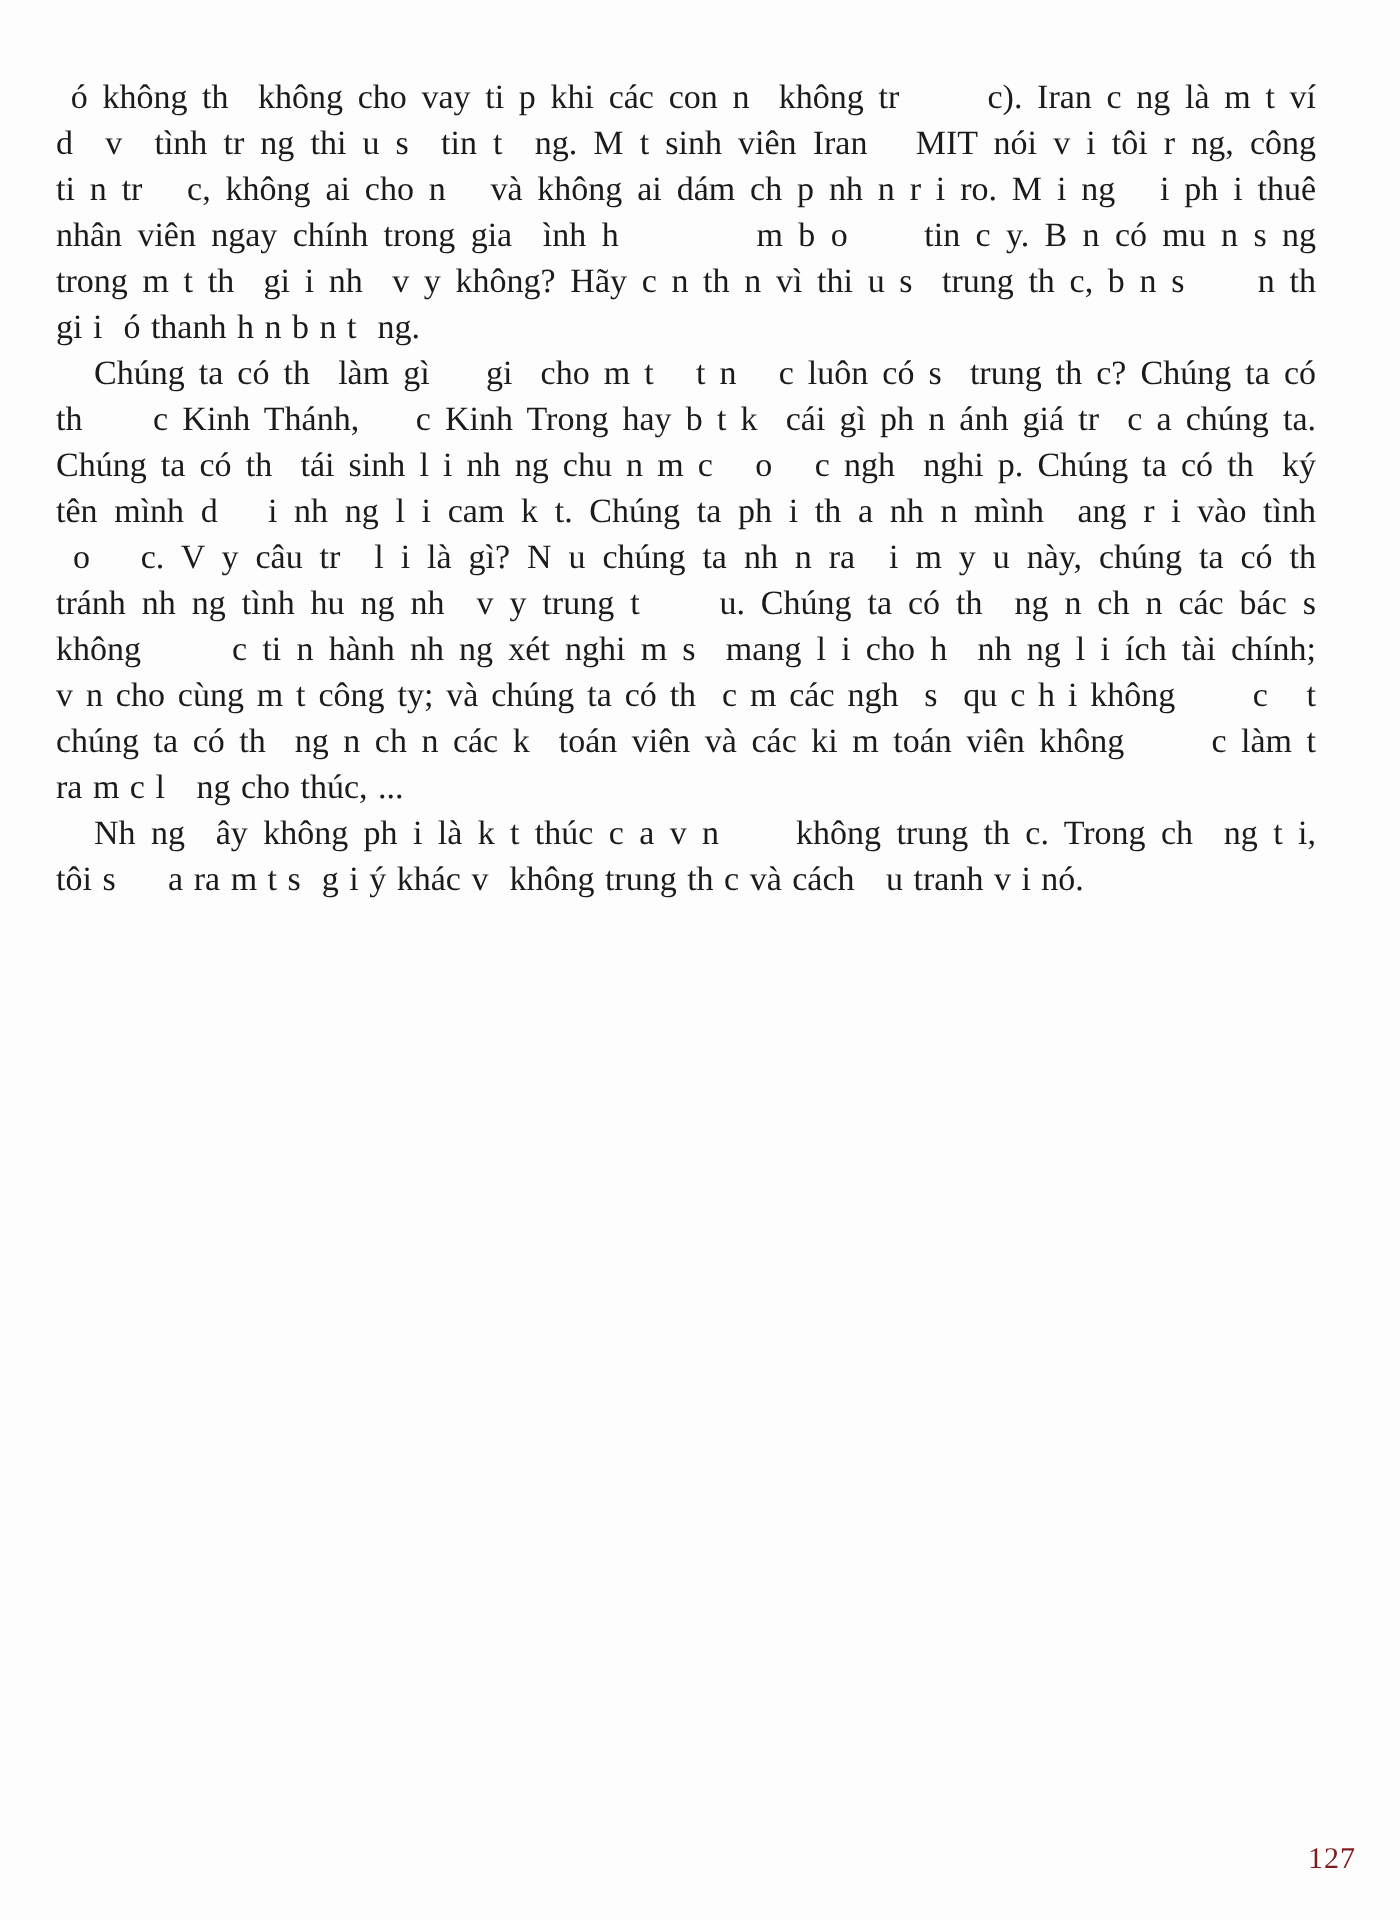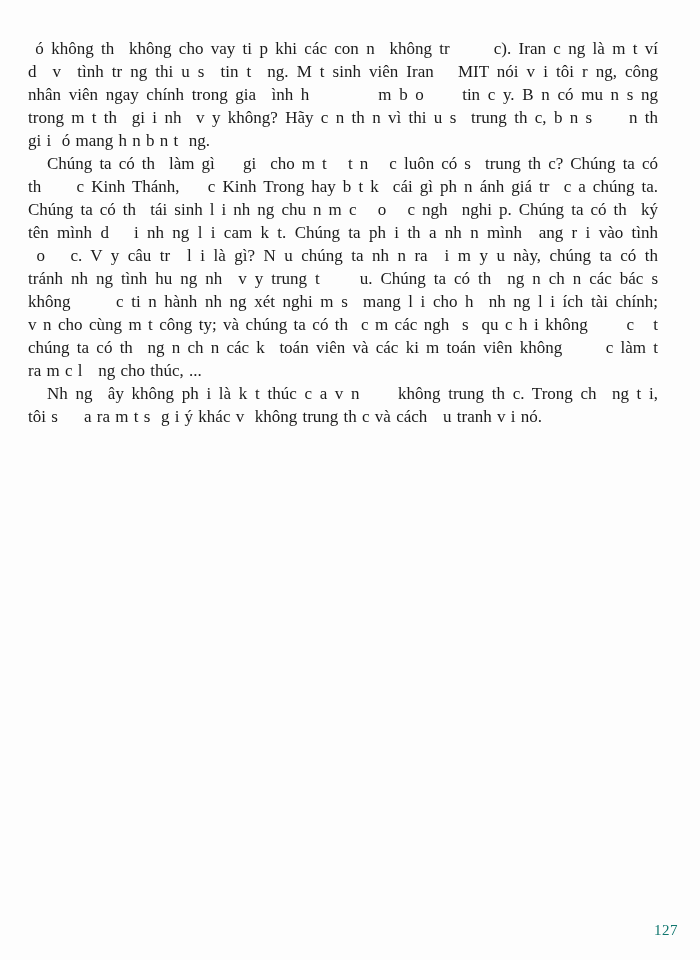--- a/index.html
+++ b/index.html
@@ -30,37 +30,38 @@
     text-align-last: justify;
   }
   .line.last { text-align-last: left; }
   .line.first { text-indent: 19px; }
   .page-number {
     position: absolute;
     right: 42px;
     bottom: 22px;
     font-size: 15px;
     line-height: 16px;
-    color: #0f766e;
+    color: #7f1d1d;
     letter-spacing: 0.5px;
     margin-top: 16px;
   }
 </style>
 </head>
 <body>
 
 <div class="page">
   <div class="textblock">
 
     <div class="para">
       <div class="line"> ó không th  không cho vay ti p khi các con n  không tr      c). Iran c ng là m t ví</div>
       <div class="line">d  v  tình tr ng thi u s  tin t  ng. M t sinh viên Iran   MIT nói v i tôi r ng, công</div>
+      <div class="line">ti n tr   c, không ai cho n   và không ai dám ch p nh n r i ro. M i ng   i ph i thuê</div>
       <div class="line">nhân viên ngay chính trong gia  ình h         m b o     tin c y. B n có mu n s ng</div>
       <div class="line">trong m t th  gi i nh  v y không? Hãy c n th n vì thi u s  trung th c, b n s     n th</div>
-      <div class="line last">gi i  ó mang h n b n t  ng.</div>
+      <div class="line last">gi i  ó thanh h n b n t  ng.</div>
     </div>
 
     <div class="para">
       <div class="line first">Chúng ta có th  làm gì    gi  cho m t   t n   c luôn có s  trung th c? Chúng ta có</div>
       <div class="line">th     c Kinh Thánh,    c Kinh Trong hay b t k  cái gì ph n ánh giá tr  c a chúng ta.</div>
       <div class="line">Chúng ta có th  tái sinh l i nh ng chu n m c   o   c ngh  nghi p. Chúng ta có th  ký</div>
       <div class="line">tên mình d   i nh ng l i cam k t. Chúng ta ph i th a nh n mình  ang r i vào tình</div>
       <div class="line"> o   c. V y câu tr  l i là gì? N u chúng ta nh n ra  i m y u này, chúng ta có th</div>
       <div class="line">tránh nh ng tình hu ng nh  v y trung t     u. Chúng ta có th  ng n ch n các bác s</div>
       <div class="line">không      c ti n hành nh ng xét nghi m s  mang l i cho h  nh ng l i ích tài chính;</div>

